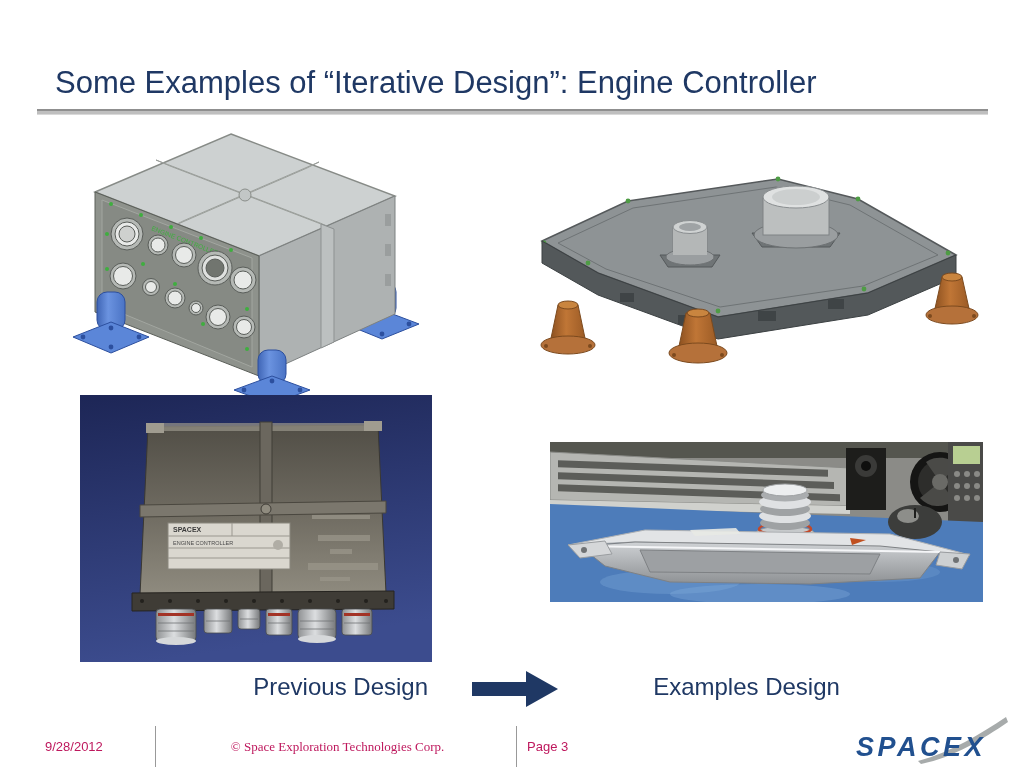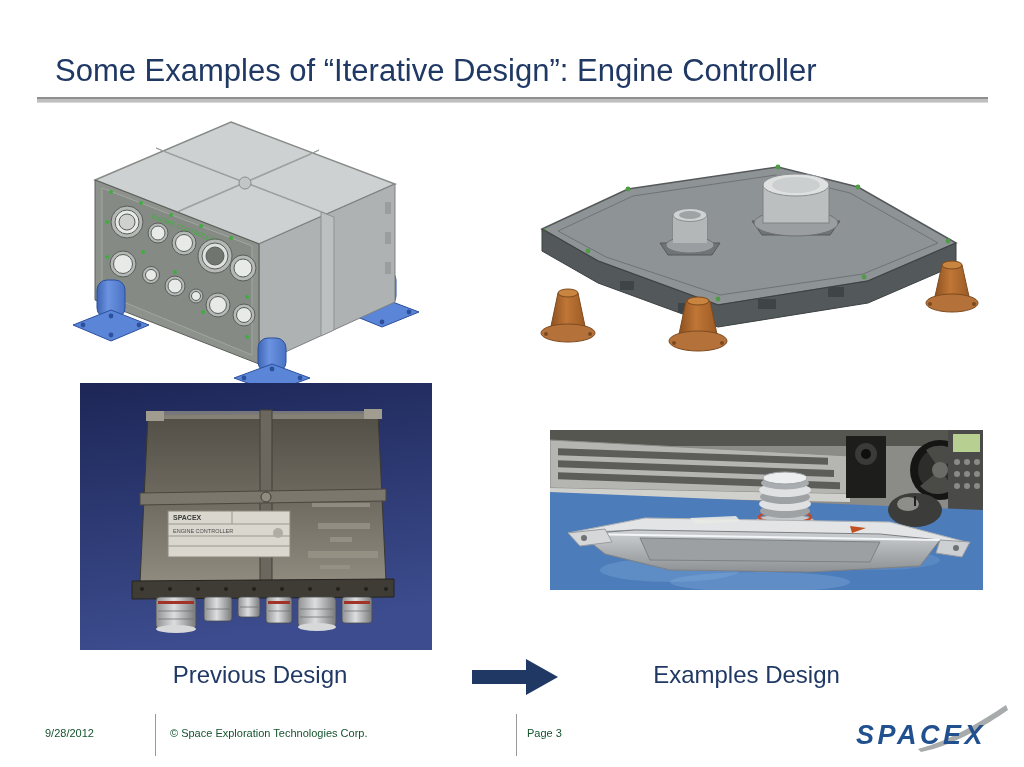--- a/index.html
+++ b/index.html
@@ -1,39 +1,39 @@
 <!DOCTYPE html>
 <html><head>
 <meta charset="utf-8">
 <style>
   html,body{margin:0;padding:0;}
   body{
     width:1024px;height:767px;position:relative;overflow:hidden;
     background:#ffffff;
     font-family:"Liberation Sans", sans-serif;
   }
-  .abs{position:absolute;}
+  .abs{position:absolute;margin-top:12px;}
   .slide-title{
     left:55px;top:52px;width:920px;
     font-size:31px;line-height:38px;color:#1f3864;
     letter-spacing:0px;white-space:nowrap;
   }
   .title-rule{
     left:37px;top:97px;width:951px;height:3px;
     border-top:2px solid #8f8f8f;border-bottom:1px solid #d9d9d9;
     background:#bfbfbf;
   }
   .design-label{
     top:661px;font-size:24px;color:#1f3864;text-align:center;
   }
-  .label-prev{left:84px;width:352px;}
+  .label-prev{left:76px;width:352px;text-align:right;}
   .label-curr{left:530px;width:433px;}
-  .footer-text{color:#14532d;font-size:11px;top:727px;}
+  .footer-text{color:#be185d;font-size:13px;top:727px;}
   .footer-date{left:45px;}
-  .footer-copy{left:170px;width:335px;text-align:left;}
+  .footer-copy{left:170px;width:335px;text-align:center;font-family:Liberation Serif, serif;}
   .footer-page{left:527px;}
   .footer-div{top:714px;width:1px;height:42px;background:#999999;}
   .fdiv1{left:155px;}
   .fdiv2{left:516px;}
   svg{display:block;}
 </style>
 </head>
 <body>
 
 <div class="abs slide-title">Some Examples of “Iterative Design”: Engine Controller</div>

